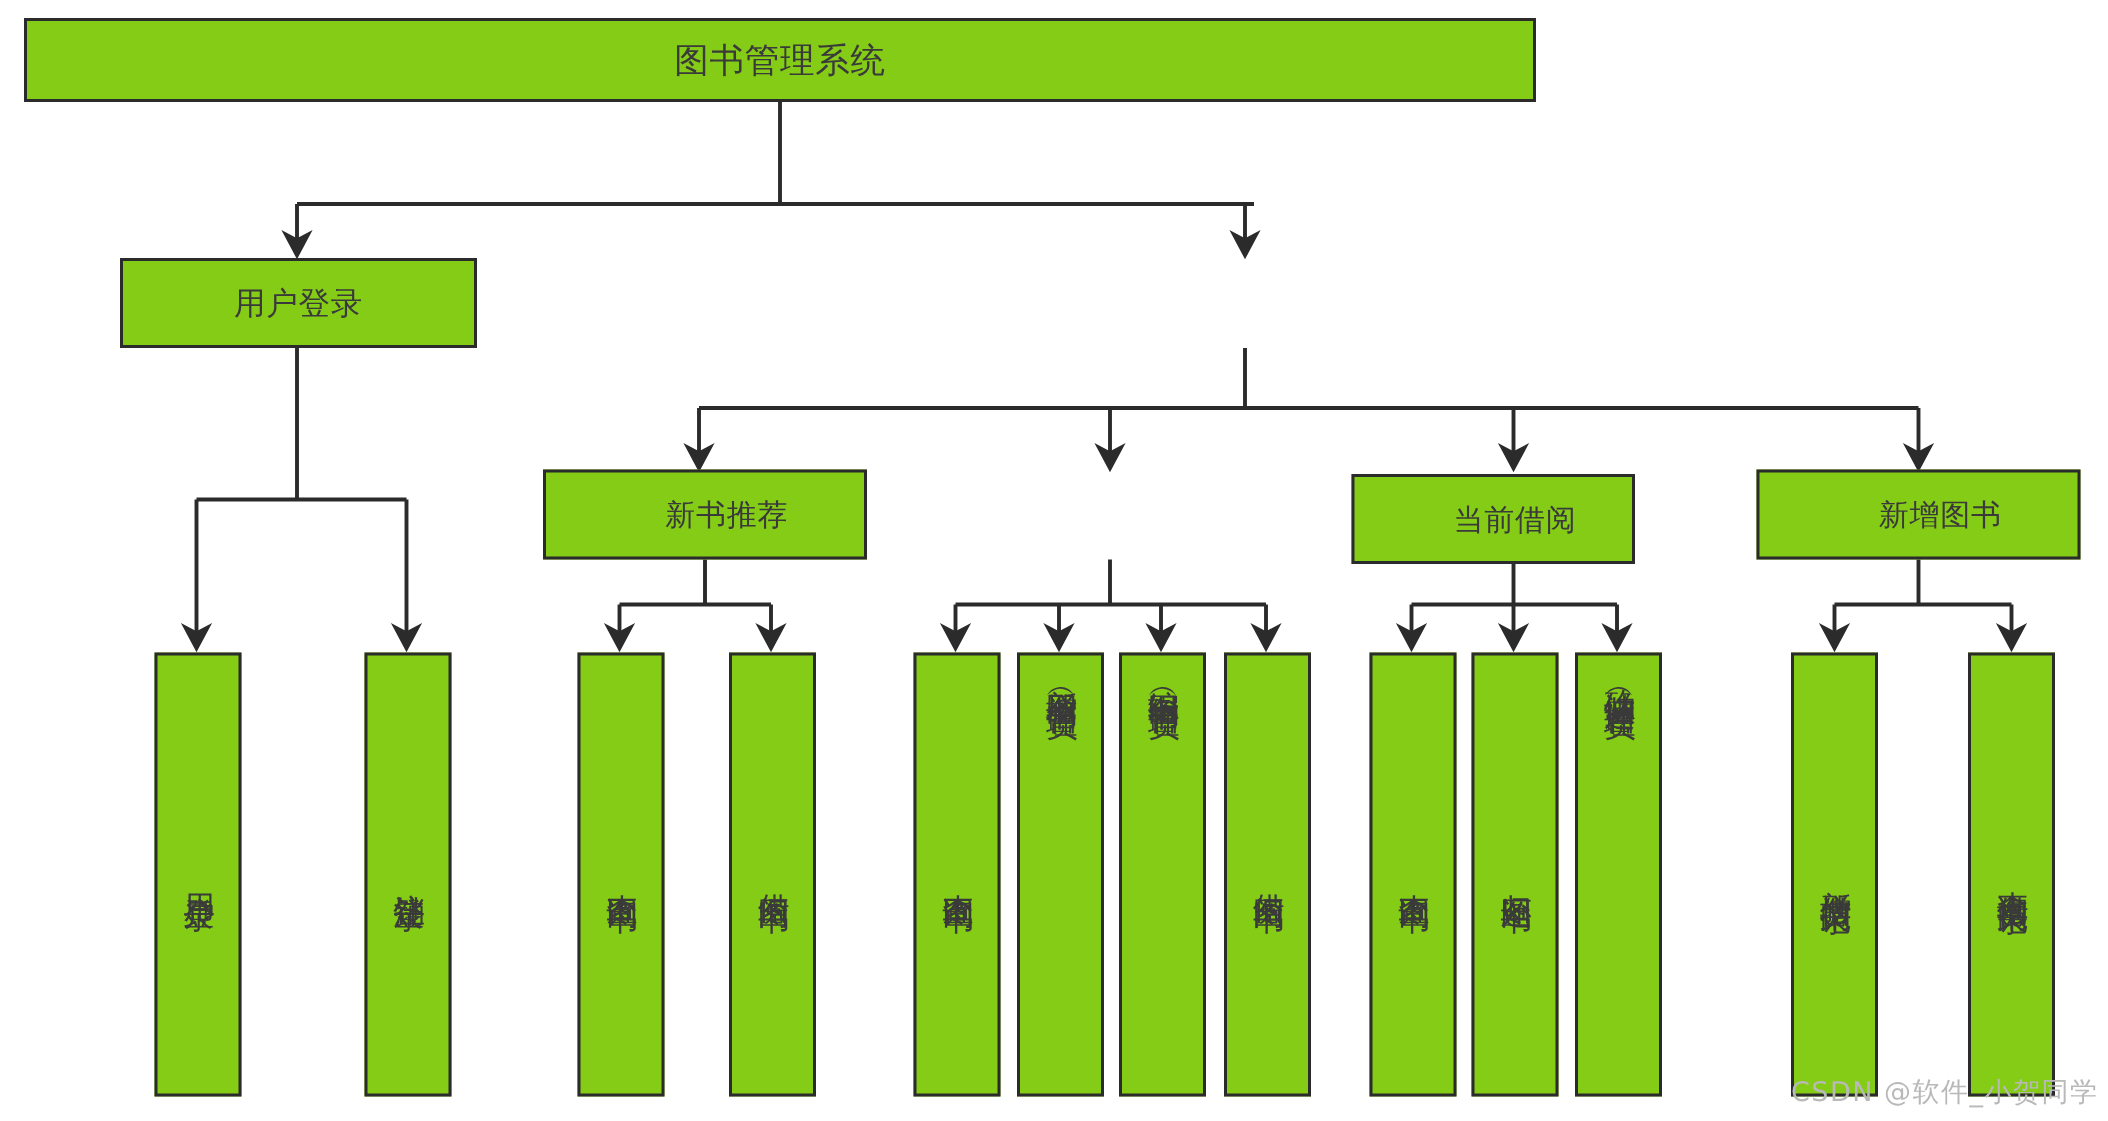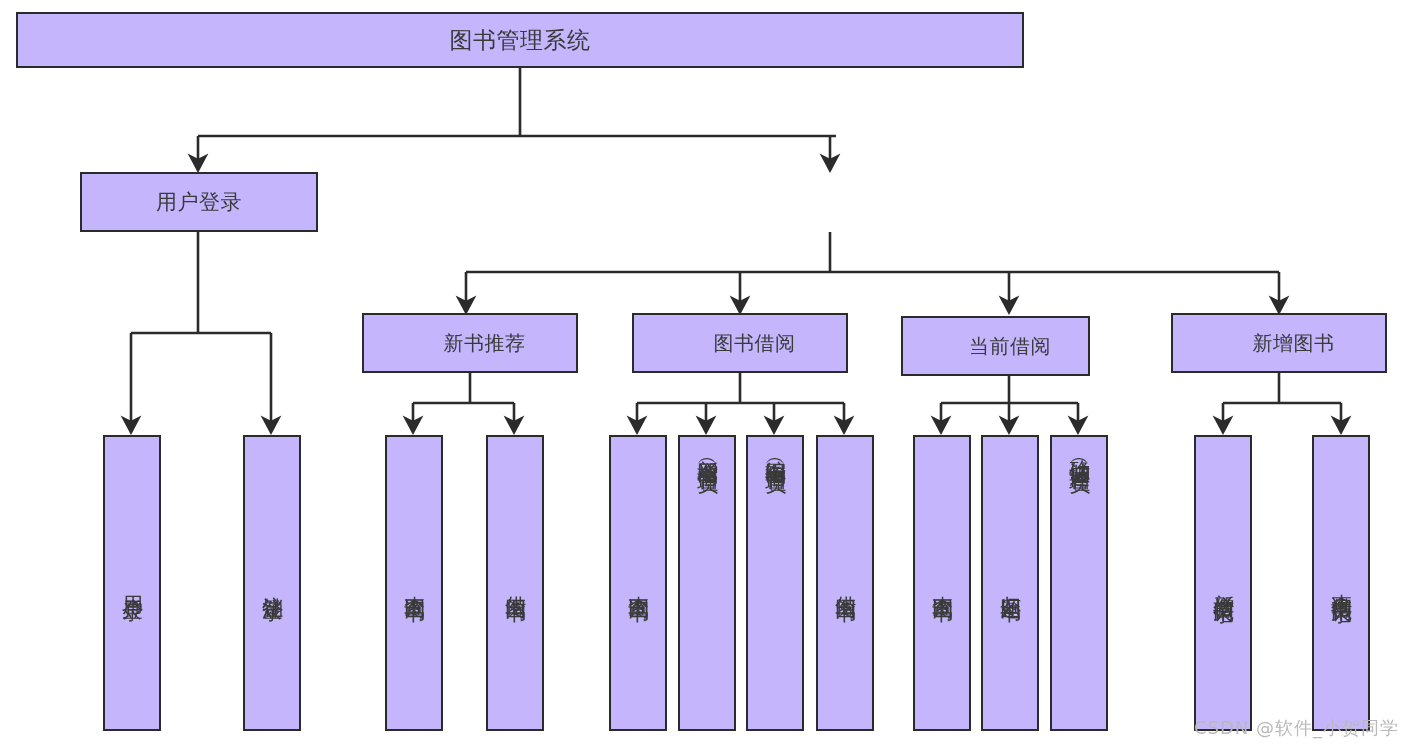--- a/index.html
+++ b/index.html
@@ -14,21 +14,21 @@
     position: relative;
     width: 1405px;
     height: 747px;
     background: #ffffff;
     overflow: hidden;
   }
   .node {
     position: absolute;
     box-sizing: border-box;
     border: 2.5px solid #2b2b2b;
-    background: #c4b5fd;
+    background: #84cc16;
     display: flex;
     align-items: center;
     justify-content: center;
     color: #3a3a3a;
     letter-spacing: 0.5px;
   }
   .node.root {
     font-size: 23px;
   }
   .node.level2 {
@@ -132,23 +132,20 @@
     <span>图书管理系统</span>
   </div>
 
   <div class="node level2" style="left:80px; top:172px; width:238px; height:60px;">
     <span>用户登录</span>
   </div>
 
   <div class="node level3" style="left:362px; top:313px; width:216px; height:60px;">
     <span>新书推荐</span>
   </div>
-  <div class="node level3" style="left:632px; top:313px; width:216px; height:60px;">
-    <span>图书借阅</span>
-  </div>
   <div class="node level3" style="left:901px; top:316px; width:189px; height:60px;">
     <span>当前借阅</span>
   </div>
   <div class="node level3" style="left:1171px; top:313px; width:216px; height:60px;">
     <span>新增图书</span>
   </div>
 
   <div class="node leaf center-v" style="left:103px; top:435px; width:58px; height:296px;">
     <span class="leaf-text">用户登录</span>
   </div>

